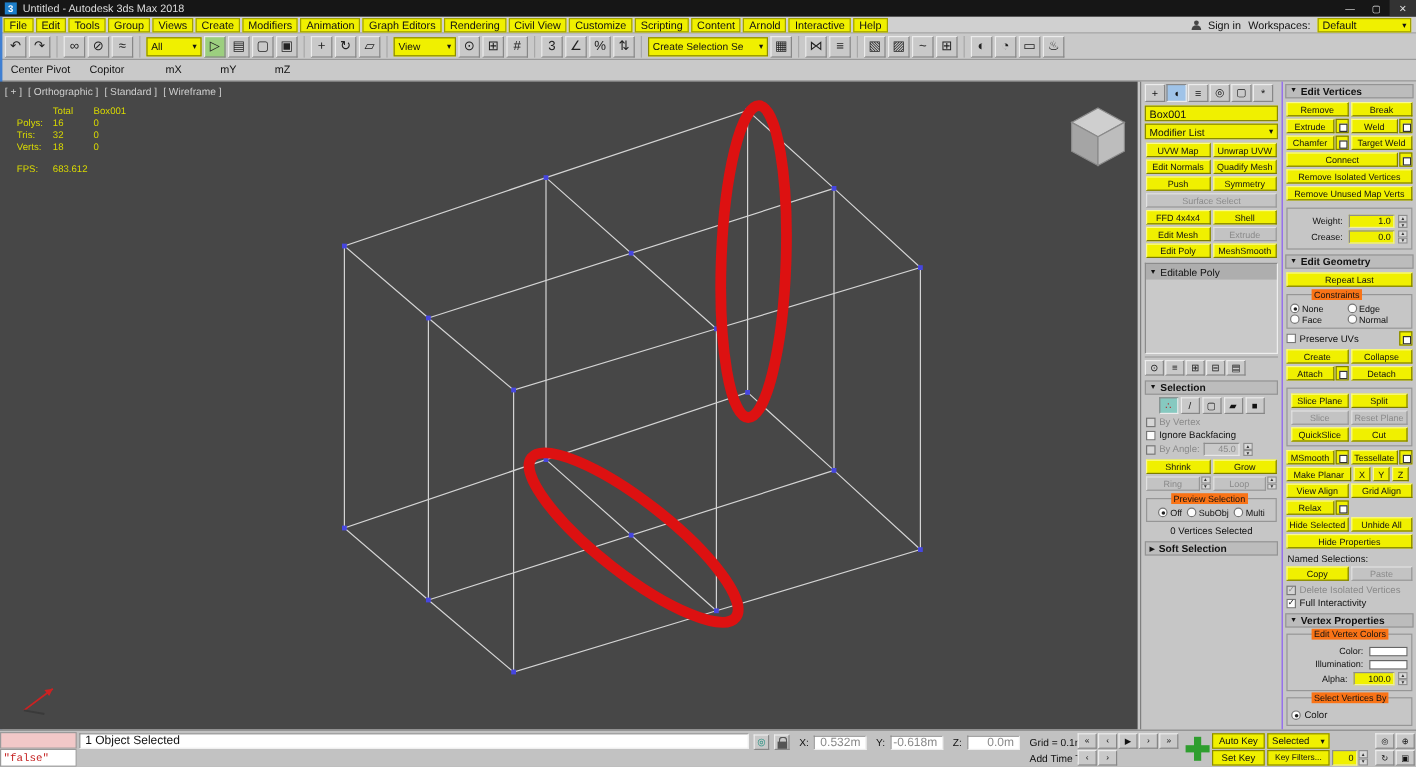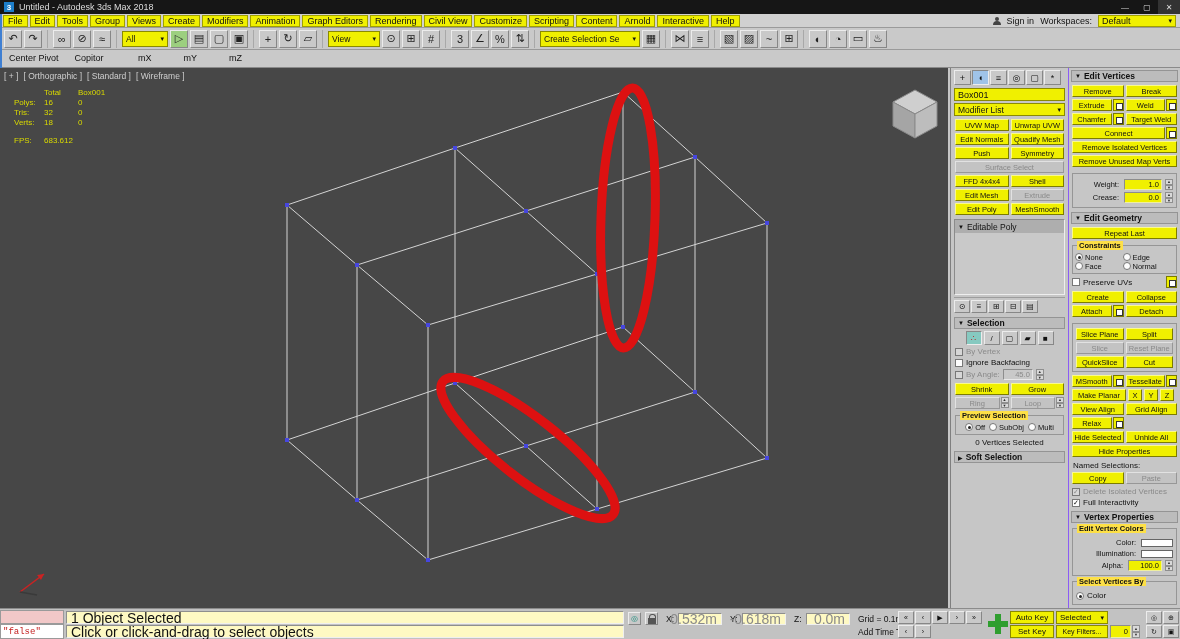--- a/index.html
+++ b/index.html
@@ -75,33 +75,33 @@
 .fld{background:#f0f000;border:1px solid;border-color:#8d8d8d #efef9f #efef9f #8d8d8d;height:11px;font-size:7.5px;display:inline-flex;align-items:center;justify-content:flex-end;padding:0 2px}
 .flddis{background:#c9c9c9;color:#8a8a8a;border-color:#8d8d8d #e8e8e8 #e8e8e8 #8d8d8d}
 .spin{width:8px;height:11px;display:inline-flex;flex-direction:column;flex:none}
 .spin>span{flex:1;background:#d9d9d9;border:1px solid #8f8f8f;font-size:4px;line-height:3px;display:flex;align-items:center;justify-content:center;color:#333}
 .btnrow{display:flex;flex-wrap:wrap}
 .bw{width:50%;padding:1px;display:flex;gap:1px}
 .bww{width:100%}
 .setbox{width:11px;height:12px;background:#f0f000;border:1px solid #7c7c00;position:relative;flex:none}
 .setbox::after{content:"";position:absolute;left:2px;top:3px;width:5px;height:5px;border:1px solid #333;background:#fff}
 .grp{border:1px solid #969696;margin:5px 1px 2px;padding:7px 2px 2px;position:relative}
-.glab{position:absolute;top:-5px;left:4px;font-size:7.5px;background:#fde047;padding:0 2px;font-weight:bold}
+.glab{position:absolute;top:-5px;left:20px;font-size:7.5px;background:#f97316;padding:0 2px;font-weight:normal}
 .ropt{display:inline-flex;align-items:flex-start;gap:2px;font-size:7.5px}
 .rdot{width:8px;height:8px;border:1px solid #777;border-radius:50%;background:#fdfdfd;position:relative;flex:none}
 .rsel::after{content:"";position:absolute;left:2px;top:2px;width:3px;height:3px;border-radius:50%;background:#222}
 .statustext{text-align:center;font-size:8px;margin:3px 0}
 .seclabel{font-size:8px;margin:3px 2px 1px}
 .vclabel{font-size:7.5px;flex:1;text-align:right;padding-right:2px}
 .swatch{width:32px;height:8px;background:#fff;border:1px solid #666;flex:none}
 
 .statusbar{position:absolute;left:0;top:608px;width:1180px;height:31px;background:#c2c2c2;border-top:1px solid #8b8b8b}
 .sb-pink{position:absolute;left:0;top:1px;width:64px;height:14px;background:#f2c8c8;border:1px solid #9a9a9a}
 .sb-listener{position:absolute;left:0;top:15px;width:64px;height:15px;background:#fff;border:1px solid #9a9a9a;color:#c42020;font-family:"Liberation Mono","DejaVu Sans Mono",monospace;font-size:9px;display:flex;align-items:center;padding-left:2px}
-.sb-field{position:absolute;background:#fef9c3;border:1px solid;border-color:#8e8e8e #efefef #efefef #8e8e8e;font-size:14px;display:flex;align-items:center;padding:0 4px}
+.sb-field{position:absolute;background:#ffffff;border:1px solid;border-color:#8e8e8e #efefef #efefef #8e8e8e;font-size:10px;display:flex;align-items:center;padding:0 4px}
 .sb-ico{position:absolute;width:13px;height:13px;background:#c9c9c9;border:1px solid;border-color:#ececec #878787 #878787 #ececec;display:flex;align-items:center;justify-content:center;font-size:8px}
 .teal{color:#1f8f7f}
 .locki{position:relative}
 .locki::before{content:"";position:absolute;left:3px;top:1px;width:5px;height:4px;border:1px solid #555;border-bottom:none;border-radius:3px 3px 0 0}
 .locki::after{content:"";position:absolute;left:2px;top:5px;width:8px;height:6px;background:#555}
 .sb-lab{position:absolute;font-size:8.5px;top:5px}
 .sb-coord{height:12px;width:44px;top:4px}
 .sb-text{position:absolute;font-size:8.5px}
 .tpb{width:16px;height:13px;background:#c9c9c9;border:1px solid;border-color:#ececec #878787 #878787 #ececec;display:inline-flex;align-items:center;justify-content:center;font-size:7px;flex:none}
 .trow{position:absolute;display:flex;gap:1px}
@@ -665,21 +665,20 @@
         <span class="rdot rsel"></span>
         <span>Color</span>
       </div>
     </div>
   </div>
 
   <div class="statusbar">
     <div class="sb-pink"></div>
     <div class="sb-listener">"false"</div>
     <div class="sb-field" style="left:66px;top:2px;width:558px;height:13px">1 Object Selected</div>
-    <div class="sb-field" style="left:66px;top:16px;width:558px;height:13px">Click or click-and-drag to select objects</div>
     <span class="sb-ico teal" style="left:628px;top:3px">◎</span>
     <span class="sb-ico locki" style="left:645px;top:3px"></span>
 
     <span class="sb-lab" style="left:666px">X:</span>
     <span class="sb-field sb-coord" style="left:678px;color:#8a8a8a;justify-content:flex-end">0.532m</span>
     <span class="sb-lab" style="left:730px">Y:</span>
     <span class="sb-field sb-coord" style="left:742px;color:#8a8a8a;justify-content:flex-end">-0.618m</span>
     <span class="sb-lab" style="left:794px">Z:</span>
     <span class="sb-field sb-coord" style="left:806px;color:#8a8a8a;justify-content:flex-end">0.0m</span>
 

